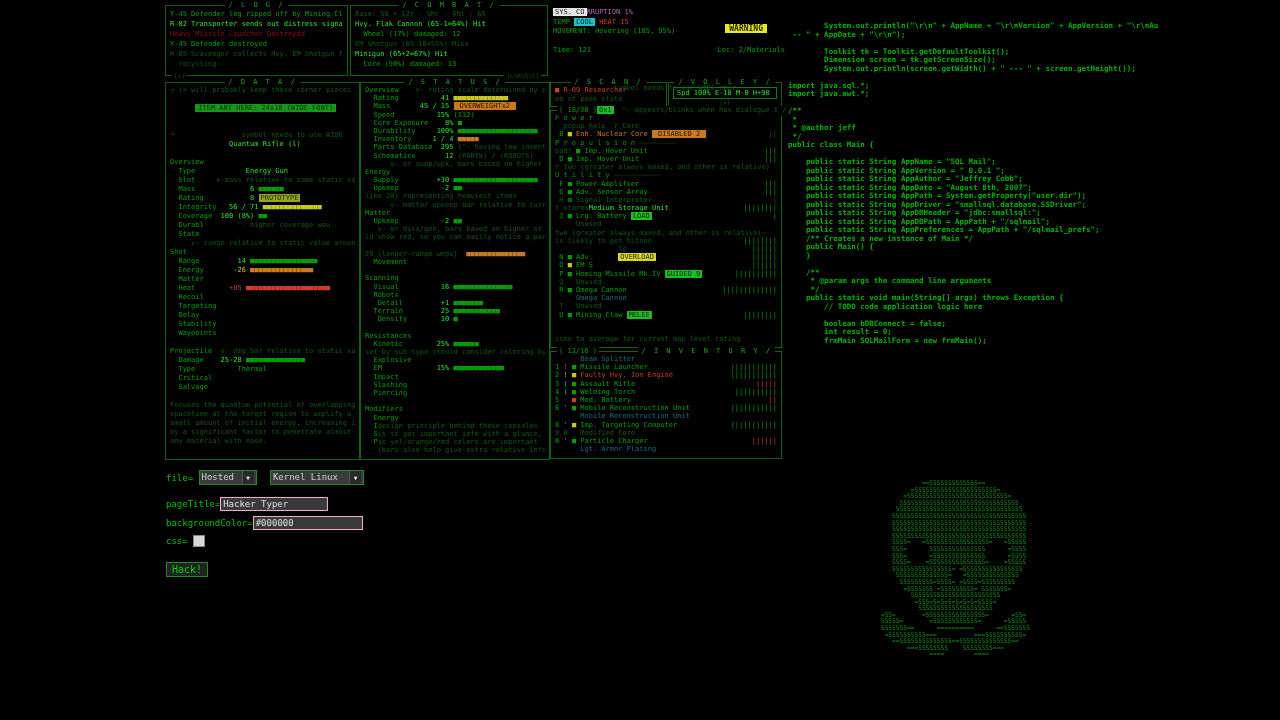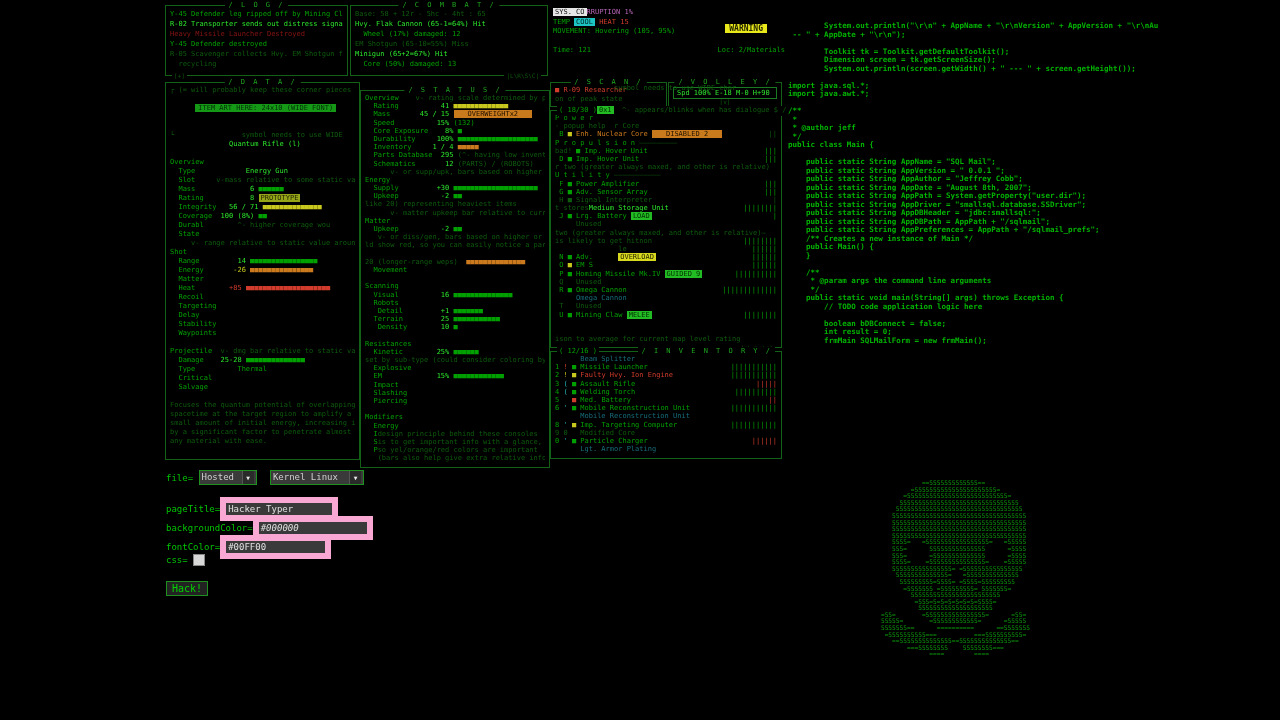--- a/index.html
+++ b/index.html
@@ -23,21 +23,21 @@
   .data-p .row{line-height:9px;height:9px;}
   .status-p .row{line-height:8.2px;height:8.2px;}
   .parts-p .row{line-height:8.2px;height:8.2px;}
   .inv-p .row{line-height:8.2px;height:8.2px;}
   .scan-p .row,.volley-p .row{line-height:9px;height:9px;}
   
   .g{color:#00a000}.b{color:#2de62d}.d{color:#0e5c0e}.r{color:#d23c2c}.rd{color:#8a1414}
   .y{color:#c8c81e}.o{color:#cc7a1e}.c{color:#23b8b8}.cd{color:#176f7c}.pu{color:#b765b7}
   .fr{float:right}
   .badge-p{background:#97a519;color:#1c2400;padding:0 2px}
-  .badge-o{background:#c87a1c;color:#241200;padding:0 14px}
+  .badge-o{background:#c87a1c;color:#241200;padding:0 6px}
   .badge-y{background:#d8d81e;color:#242400;padding:0 2px}
   .badge-g{background:#23bb23;color:#022d02;padding:10px 2px}
   .badge-c{background:#1cc4c4;color:#002424;padding:0 2px}
   .badge-w{background:#e6e6e6;color:#101010;padding:0 2px}
   .art{background:#159815;color:#032e08;padding:0 3px}
   
   .coreblock{position:absolute;left:553px;top:8px;width:232px;font-size:7px;}
   .meter{position:relative;height:8px;margin-bottom:1px;}
   .mtrack{position:absolute;left:0;top:0;height:100%;}
   .mfill{position:absolute;left:0;top:0;height:100%;}
@@ -56,21 +56,21 @@
   .code{position:absolute;left:788px;top:22px;width:492px;margin:0;font-size:7.5px;
         line-height:8.5px;color:#00b400;white-space:pre;font-family:"DejaVu Sans Mono",monospace;
         font-weight:bold;}
   
   .skull{position:absolute;left:866px;top:480px;margin:0;font-size:6.2px;line-height:6.6px;
          color:#0d9a0d;white-space:pre;font-family:"DejaVu Sans Mono",monospace;}
   
   .hform{position:absolute;left:166px;top:470px;width:260px;font-size:9px;color:#00d400;}
   .frow{margin-bottom:4px;white-space:nowrap;height:15px;}
   .flabel{color:#00c400;vertical-align:middle;}
-  .tinput{display:inline-block;background:#3a3a3a;border:6px solid #f9a8d4;color:#e0e0e0;
+  .tinput{display:inline-block;background:#3a3a3a;border:1px solid #f9a8d4;color:#e0e0e0;
           font-family:"DejaVu Sans Mono",monospace;font-size:9px;height:12px;line-height:12px;
           padding:0 2px;vertical-align:middle;overflow:hidden;}
   .tselect{display:inline-block;background:#3a3a3a;border:1px solid #1f8f1f;color:#cfcfcf;
            font-size:9px;height:13px;line-height:13px;padding:0 2px;vertical-align:middle;position:relative;}
   .tselect .arrow{display:inline-block;float:right;background:#2a2a2a;border-left:1px solid #555;
            color:#e8e8e8;font-size:6px;width:11px;text-align:center;height:13px;line-height:13px;margin-left:4px;}
   .cbox{display:inline-block;width:10px;height:10px;background:#d8d8d8;border:1px solid #888;
         vertical-align:middle;}
   .hackbtn{display:inline-block;background:#222;border:1px solid #1f8f1f;color:#00d400;
            font-family:"DejaVu Sans Mono",monospace;font-size:10px;padding:1px 5px;margin-top:8px;}
@@ -156,21 +156,21 @@
         <div class="row"><span class="g">  Salvage</span></div>
         <div class="row"><span class="g"> </span></div>
         <div class="row"><span class="d">Focuses the quantum potential of overlapping</span></div>
         <div class="row"><span class="d">spacetime at the target region to amplify a</span></div>
         <div class="row"><span class="d">small amount of initial energy, increasing it</span></div>
         <div class="row"><span class="d">by a significant factor to penetrate almost</span></div>
         <div class="row"><span class="d">any material with ease.</span></div>
       </div>
   </div>
 
-  <div class="panel status-p" style="left:360px;top:82px;width:188px;height:376px;margin-top:8px;">
+  <div class="panel status-p" style="left:360px;top:82px;width:188px;height:376px;">
     <span class="ptitle">/ S T A T U S /</span>
     <div class="rows">
         <div class="row"><span class="g">Overview</span><span class="d">    v- rating scale determined by porti</span></div>
         <div class="row"><span class="g">  Rating</span><span class="b">          41 </span><span class="y">■■■■■■■■■■■■■</span></div>
         <div class="row"><span class="g">  Mass</span><span class="b">       45 / 15 </span><span class="badge-o">OVERWEIGHTx2</span></div>
         <div class="row"><span class="g">  Speed</span><span class="b">          15% </span><span class="g">(132)</span></div>
         <div class="row"><span class="g">  Core Exposure</span><span class="b">    8% </span><span class="g">■</span></div>
         <div class="row"><span class="g">  Durability</span><span class="b">     100% </span><span class="g">■■■■■■■■■■■■■■■■■■■</span></div>
         <div class="row"><span class="g">  Inventory</span><span class="b">     1 / 4 </span><span class="o">■■■■■</span></div>
         <div class="row"><span class="g">  Parts Database</span><span class="b">  295 </span><span class="d">(^- having low inventory =</span></div>
@@ -294,24 +294,21 @@
       <span class="tselect" style="width:88px;margin-left:8px;">
         <span>Kernel Linux</span>
         <span class="arrow">▼</span>
       </span>
     </div>
     <div style="height:8px;"></div>
     <div class="frow">
       <span class="flabel">pageTitle=</span><span class="tinput" style="width:102px;">Hacker Typer</span>
     </div>
     <div class="frow">
-      <span class="flabel">backgroundColor=</span><span class="tinput" style="width:104px;font-style:italic;">#000000</span>
-    </div>
-    <div class="frow">
-      <span class="flabel">fontColor=</span><span class="tinput" style="width:95px;">#00FF00</span>
+      <span class="flabel">backgroundColor=</span><span class="tinput" style="width:104px;">#000000</span>
     </div>
     <div class="frow">
       <span class="flabel">css=</span>
       <span class="cbox"></span>
     </div>
     <button class="hackbtn">Hack!</button>
   </div>
 
   <pre class="code">        System.out.println("\r\n" + AppName + "\r\nVersion" + AppVersion + "\r\nAu
  -- " + AppDate + "\r\n");

